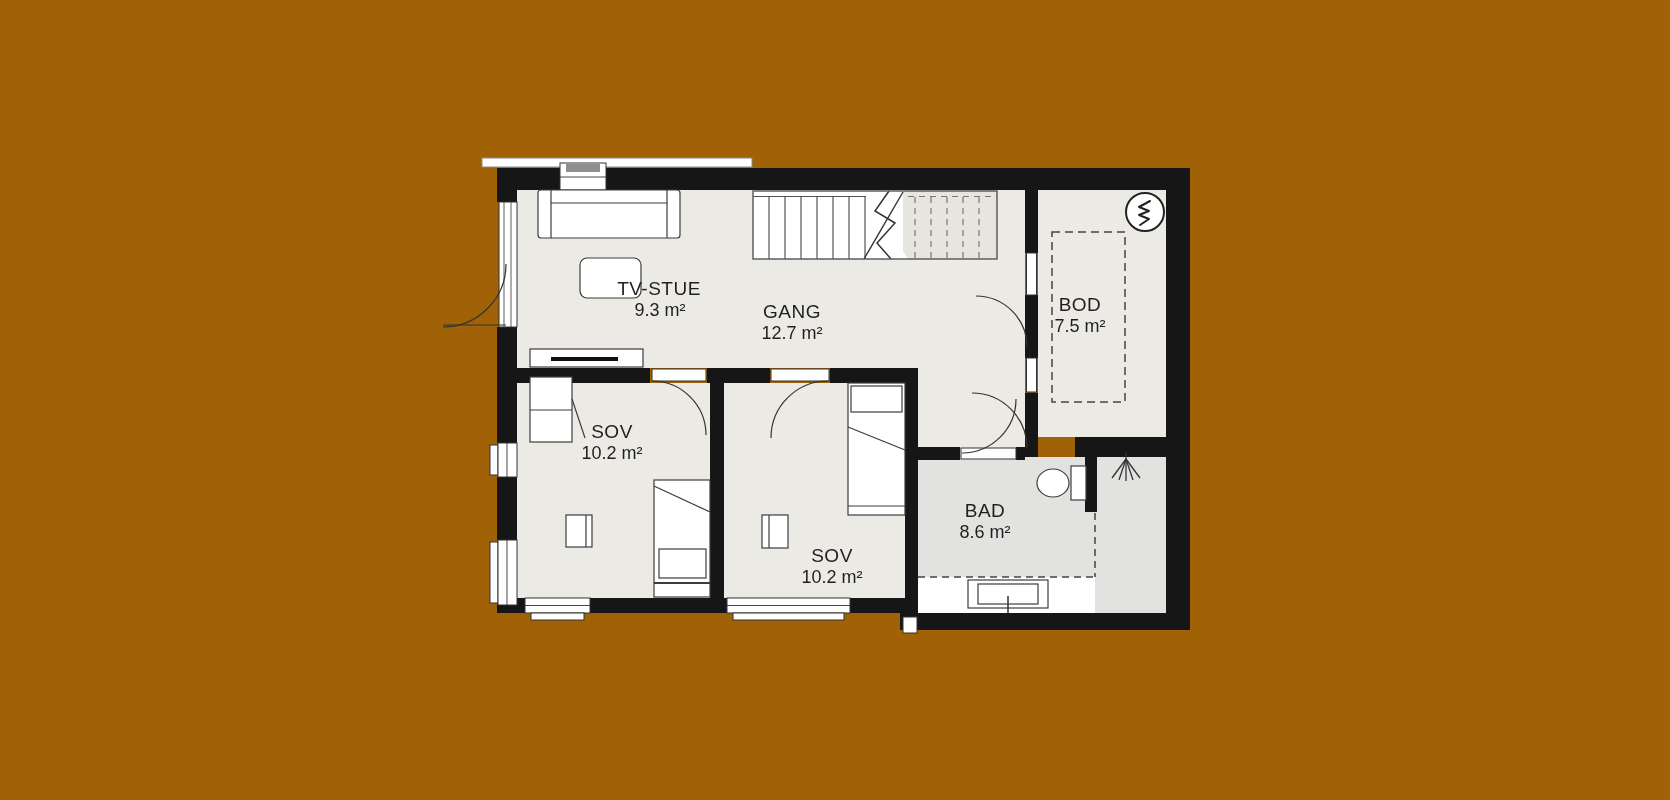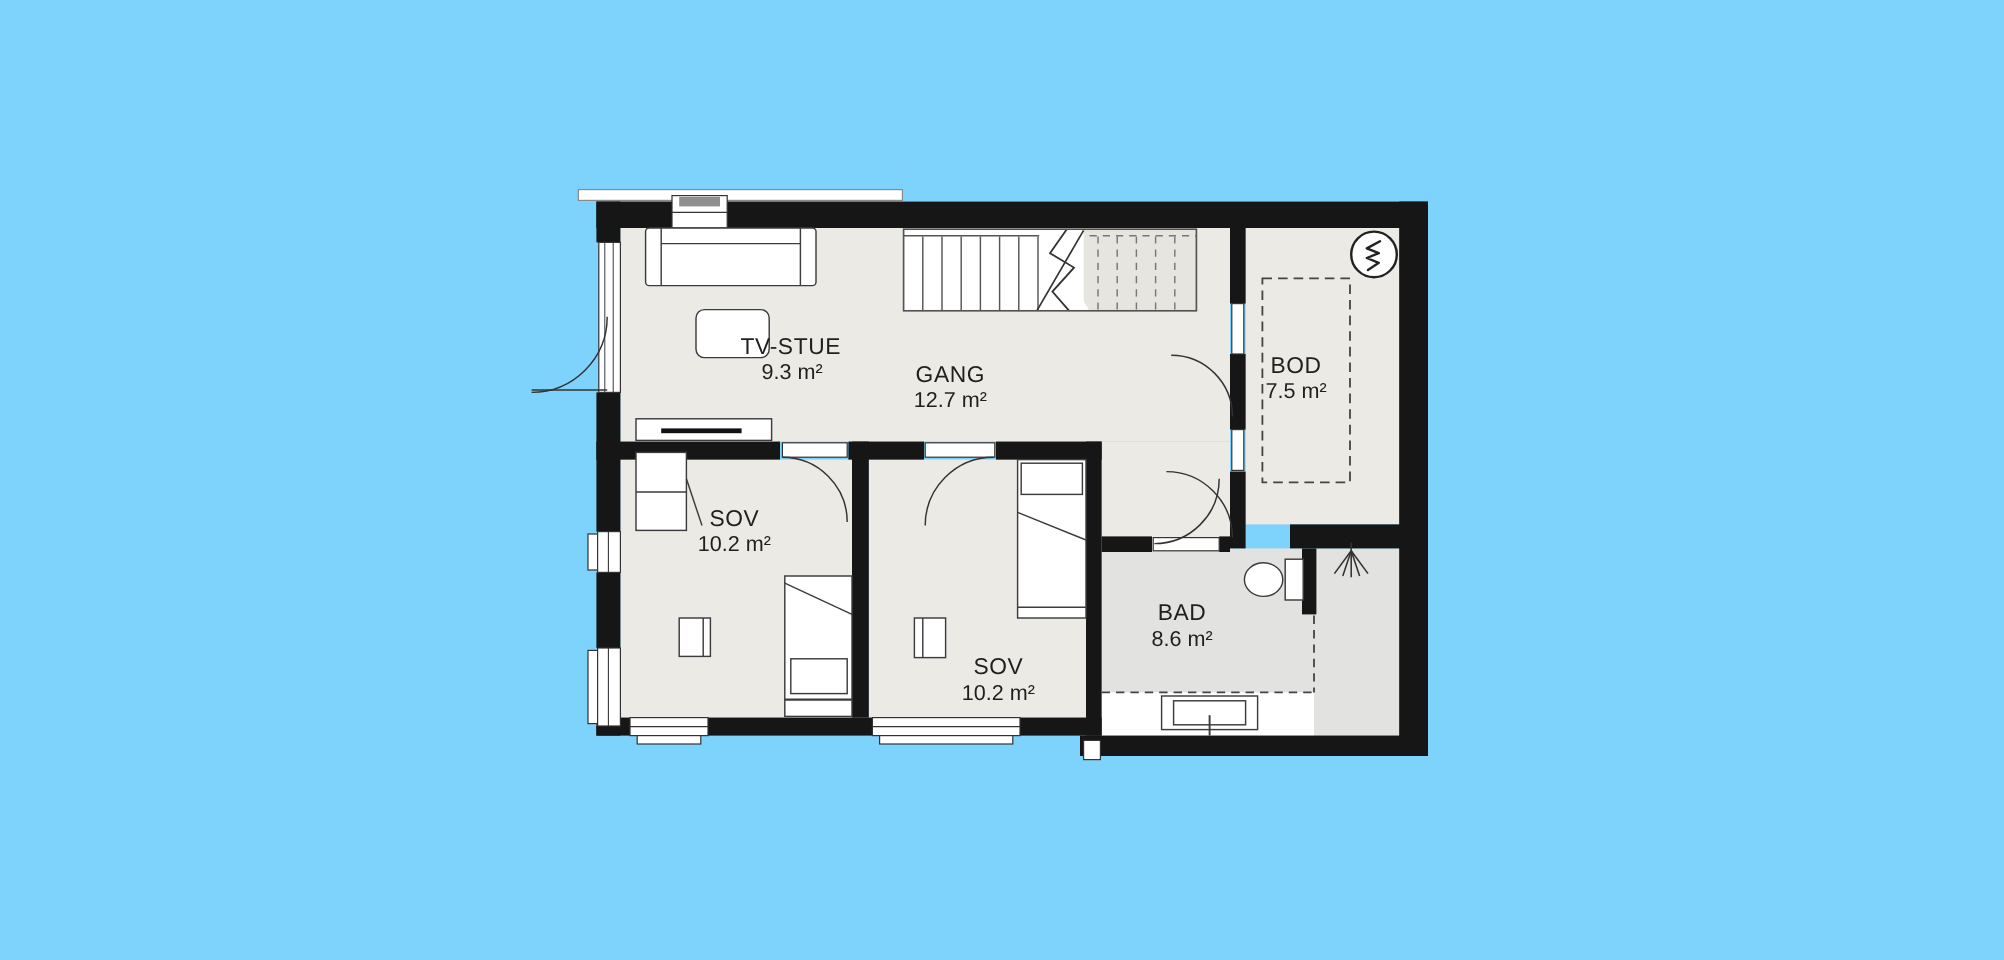--- a/index.html
+++ b/index.html
@@ -1,16 +1,16 @@
 <!DOCTYPE html>
 <html><head>
 <meta charset="utf-8">
 <style>
   html,body{margin:0;padding:0;background:#ffffff;}
-  .canvas{position:relative;width:1670px;height:800px;background:#7dd3fc;overflow:hidden;
+  .canvas{position:relative;width:1670px;height:800px;background:#a16207;overflow:hidden;
           font-family:"Liberation Sans",sans-serif;}
   svg{position:absolute;left:0;top:0;}
   text{font-family:"Liberation Sans",sans-serif;fill:#1f1f1f;}
   .room-name{font-size:19px;letter-spacing:.5px;}
   .room-area{font-size:18px;}
 </style>
 </head>
 <body>
 
 <div class="canvas">

